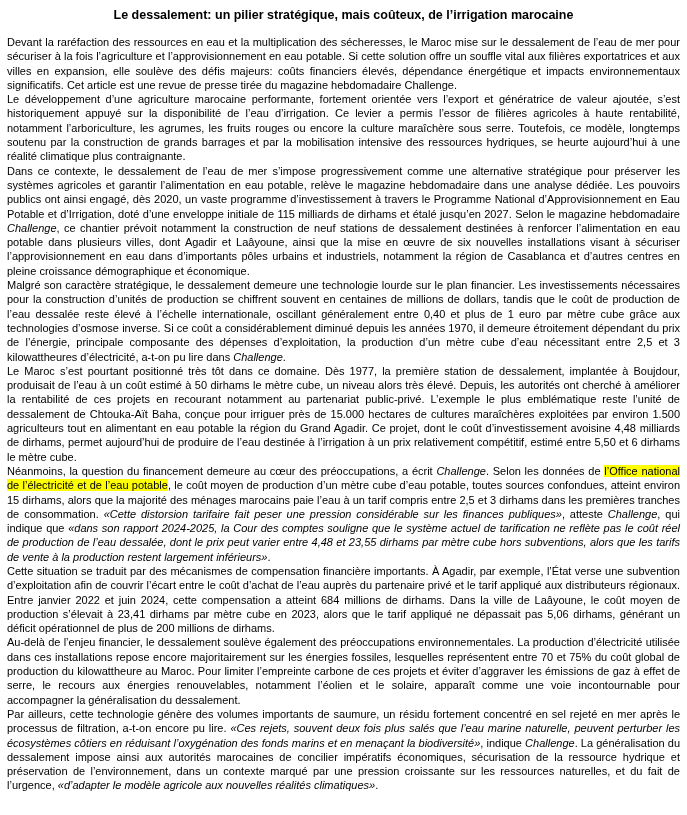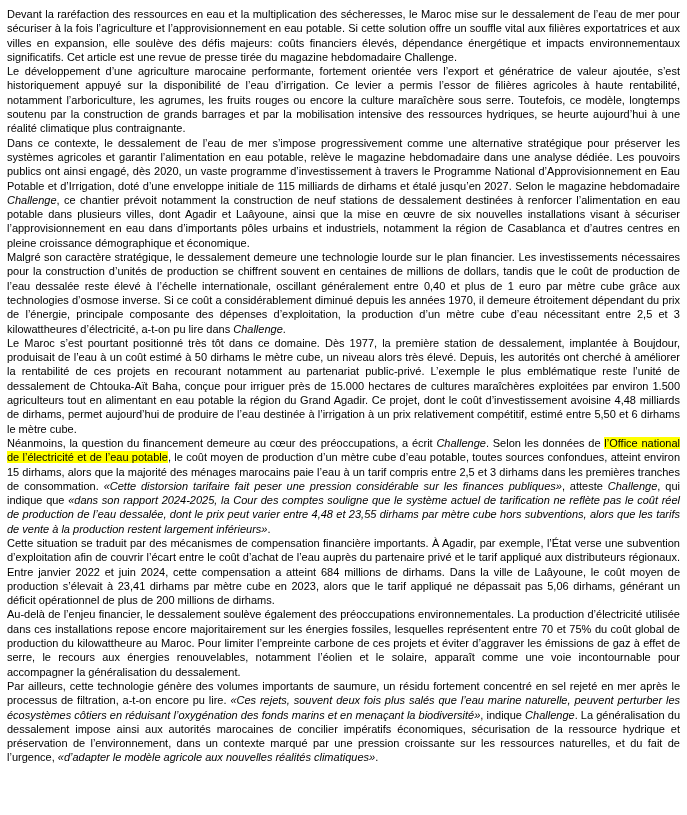--- a/index.html
+++ b/index.html
@@ -37,20 +37,21 @@
   .run-normal { font-style: normal; }
   .run-italic { font-style: italic; }
   .run-highlight {
     background: var(--hl-color, #ffff00);
   }
 </style>
 </head>
 <body>
 
 <div class="doc">
+  <h1 class="doc-title">Le dessalement: un pilier stratégique, mais coûteux, de l’irrigation marocaine</h1>
   <div class="doc-body">
       <p class="para"><span class="run run-normal">Devant la raréfaction des ressources en eau et la multiplication des sécheresses, le Maroc mise sur le dessalement de l’eau de mer pour sécuriser à la fois l’agriculture et l’approvisionnement en eau potable. Si cette solution offre un souffle vital aux filières exportatrices et aux villes en expansion, elle soulève des défis majeurs: coûts financiers élevés, dépendance énergétique et impacts environnementaux significatifs. Cet article est une revue de presse tirée du magazine hebdomadaire Challenge.</span></p>
       <p class="para"><span class="run run-normal">Le développement d’une agriculture marocaine performante, fortement orientée vers l’export et génératrice de valeur ajoutée, s’est historiquement appuyé sur la disponibilité de l’eau d’irrigation. Ce levier a permis l’essor de filières agricoles à haute rentabilité, notamment l’arboriculture, les agrumes, les fruits rouges ou encore la culture maraîchère sous serre. Toutefois, ce modèle, longtemps soutenu par la construction de grands barrages et par la mobilisation intensive des ressources hydriques, se heurte aujourd’hui à une réalité climatique plus contraignante.</span></p>
       <p class="para"><span class="run run-normal">Dans ce contexte, le dessalement de l’eau de mer s’impose progressivement comme une alternative stratégique pour préserver les systèmes agricoles et garantir l’alimentation en eau potable, relève le magazine hebdomadaire dans une analyse dédiée. Les pouvoirs publics ont ainsi engagé, dès 2020, un vaste programme d’investissement à travers le Programme National d’Approvisionnement en Eau Potable et d’Irrigation, doté d’une enveloppe initiale de 115 milliards de dirhams et étalé jusqu’en 2027. Selon le magazine hebdomadaire </span><span class="run run-italic">Challenge</span><span class="run run-normal">, ce chantier prévoit notamment la construction de neuf stations de dessalement destinées à renforcer l’alimentation en eau potable dans plusieurs villes, dont Agadir et Laâyoune, ainsi que la mise en œuvre de six nouvelles installations visant à sécuriser l’approvisionnement en eau dans d’importants pôles urbains et industriels, notamment la région de Casablanca et d’autres centres en pleine croissance démographique et économique.</span></p>
       <p class="para"><span class="run run-normal">Malgré son caractère stratégique, le dessalement demeure une technologie lourde sur le plan financier. Les investissements nécessaires pour la construction d’unités de production se chiffrent souvent en centaines de millions de dollars, tandis que le coût de production de l’eau dessalée reste élevé à l’échelle internationale, oscillant généralement entre 0,40 et plus de 1 euro par mètre cube grâce aux technologies d’osmose inverse. Si ce coût a considérablement diminué depuis les années 1970, il demeure étroitement dépendant du prix de l’énergie, principale composante des dépenses d’exploitation, la production d’un mètre cube d’eau nécessitant entre 2,5 et 3 kilowattheures d’électricité, a-t-on pu lire dans </span><span class="run run-italic">Challenge</span><span class="run run-normal">.</span></p>
       <p class="para"><span class="run run-normal">Le Maroc s’est pourtant positionné très tôt dans ce domaine. Dès 1977, la première station de dessalement, implantée à Boujdour, produisait de l’eau à un coût estimé à 50 dirhams le mètre cube, un niveau alors très élevé. Depuis, les autorités ont cherché à améliorer la rentabilité de ces projets en recourant notamment au partenariat public-privé. L’exemple le plus emblématique reste l’unité de dessalement de Chtouka-Aït Baha, conçue pour irriguer près de 15.000 hectares de cultures maraîchères exploitées par environ 1.500 agriculteurs tout en alimentant en eau potable la région du Grand Agadir. Ce projet, dont le coût d’investissement avoisine 4,48 milliards de dirhams, permet aujourd’hui de produire de l’eau destinée à l’irrigation à un prix relativement compétitif, estimé entre 5,50 et 6 dirhams le mètre cube.</span></p>
       <p class="para"><span class="run run-normal">Néanmoins, la question du financement demeure au cœur des préoccupations, a écrit </span><span class="run run-italic">Challenge</span><span class="run run-normal">. Selon les données de </span><span class="run run-highlight">l’Office national de l’électricité et de l’eau potable</span><span class="run run-normal">, le coût moyen de production d’un mètre cube d’eau potable, toutes sources confondues, atteint environ 15 dirhams, alors que la majorité des ménages marocains paie l’eau à un tarif compris entre 2,5 et 3 dirhams dans les premières tranches de consommation. </span><span class="run run-italic">«Cette distorsion tarifaire fait peser une pression considérable sur les finances publiques»</span><span class="run run-normal">, atteste </span><span class="run run-italic">Challenge</span><span class="run run-normal">, qui indique que </span><span class="run run-italic">«dans son rapport 2024-2025, la Cour des comptes souligne que le système actuel de tarification ne reflète pas le coût réel de production de l’eau dessalée, dont le prix peut varier entre 4,48 et 23,55 dirhams par mètre cube hors subventions, alors que les tarifs de vente à la production restent largement inférieurs»</span><span class="run run-normal">.</span></p>
       <p class="para"><span class="run run-normal">Cette situation se traduit par des mécanismes de compensation financière importants. À Agadir, par exemple, l’État verse une subvention d’exploitation afin de couvrir l’écart entre le coût d’achat de l’eau auprès du partenaire privé et le tarif appliqué aux distributeurs régionaux. Entre janvier 2022 et juin 2024, cette compensation a atteint 684 millions de dirhams. Dans la ville de Laâyoune, le coût moyen de production s’élevait à 23,41 dirhams par mètre cube en 2023, alors que le tarif appliqué ne dépassait pas 5,06 dirhams, générant un déficit opérationnel de plus de 200 millions de dirhams.</span></p>
       <p class="para"><span class="run run-normal">Au-delà de l’enjeu financier, le dessalement soulève également des préoccupations environnementales. La production d’électricité utilisée dans ces installations repose encore majoritairement sur les énergies fossiles, lesquelles représentent entre 70 et 75% du coût global de production du kilowattheure au Maroc. Pour limiter l’empreinte carbone de ces projets et éviter d’aggraver les émissions de gaz à effet de serre, le recours aux énergies renouvelables, notamment l’éolien et le solaire, apparaît comme une voie incontournable pour accompagner la généralisation du dessalement.</span></p>
       <p class="para"><span class="run run-normal">Par ailleurs, cette technologie génère des volumes importants de saumure, un résidu fortement concentré en sel rejeté en mer après le processus de filtration, a-t-on encore pu lire. </span><span class="run run-italic">«Ces rejets, souvent deux fois plus salés que l’eau marine naturelle, peuvent perturber les écosystèmes côtiers en réduisant l’oxygénation des fonds marins et en menaçant la biodiversité»</span><span class="run run-normal">, indique </span><span class="run run-italic">Challenge</span><span class="run run-normal">. La généralisation du dessalement impose ainsi aux autorités marocaines de concilier impératifs économiques, sécurisation de la ressource hydrique et préservation de l’environnement, dans un contexte marqué par une pression croissante sur les ressources naturelles, et du fait de l’urgence, </span><span class="run run-italic">«d’adapter le modèle agricole aux nouvelles réalités climatiques»</span><span class="run run-normal">.</span></p>

